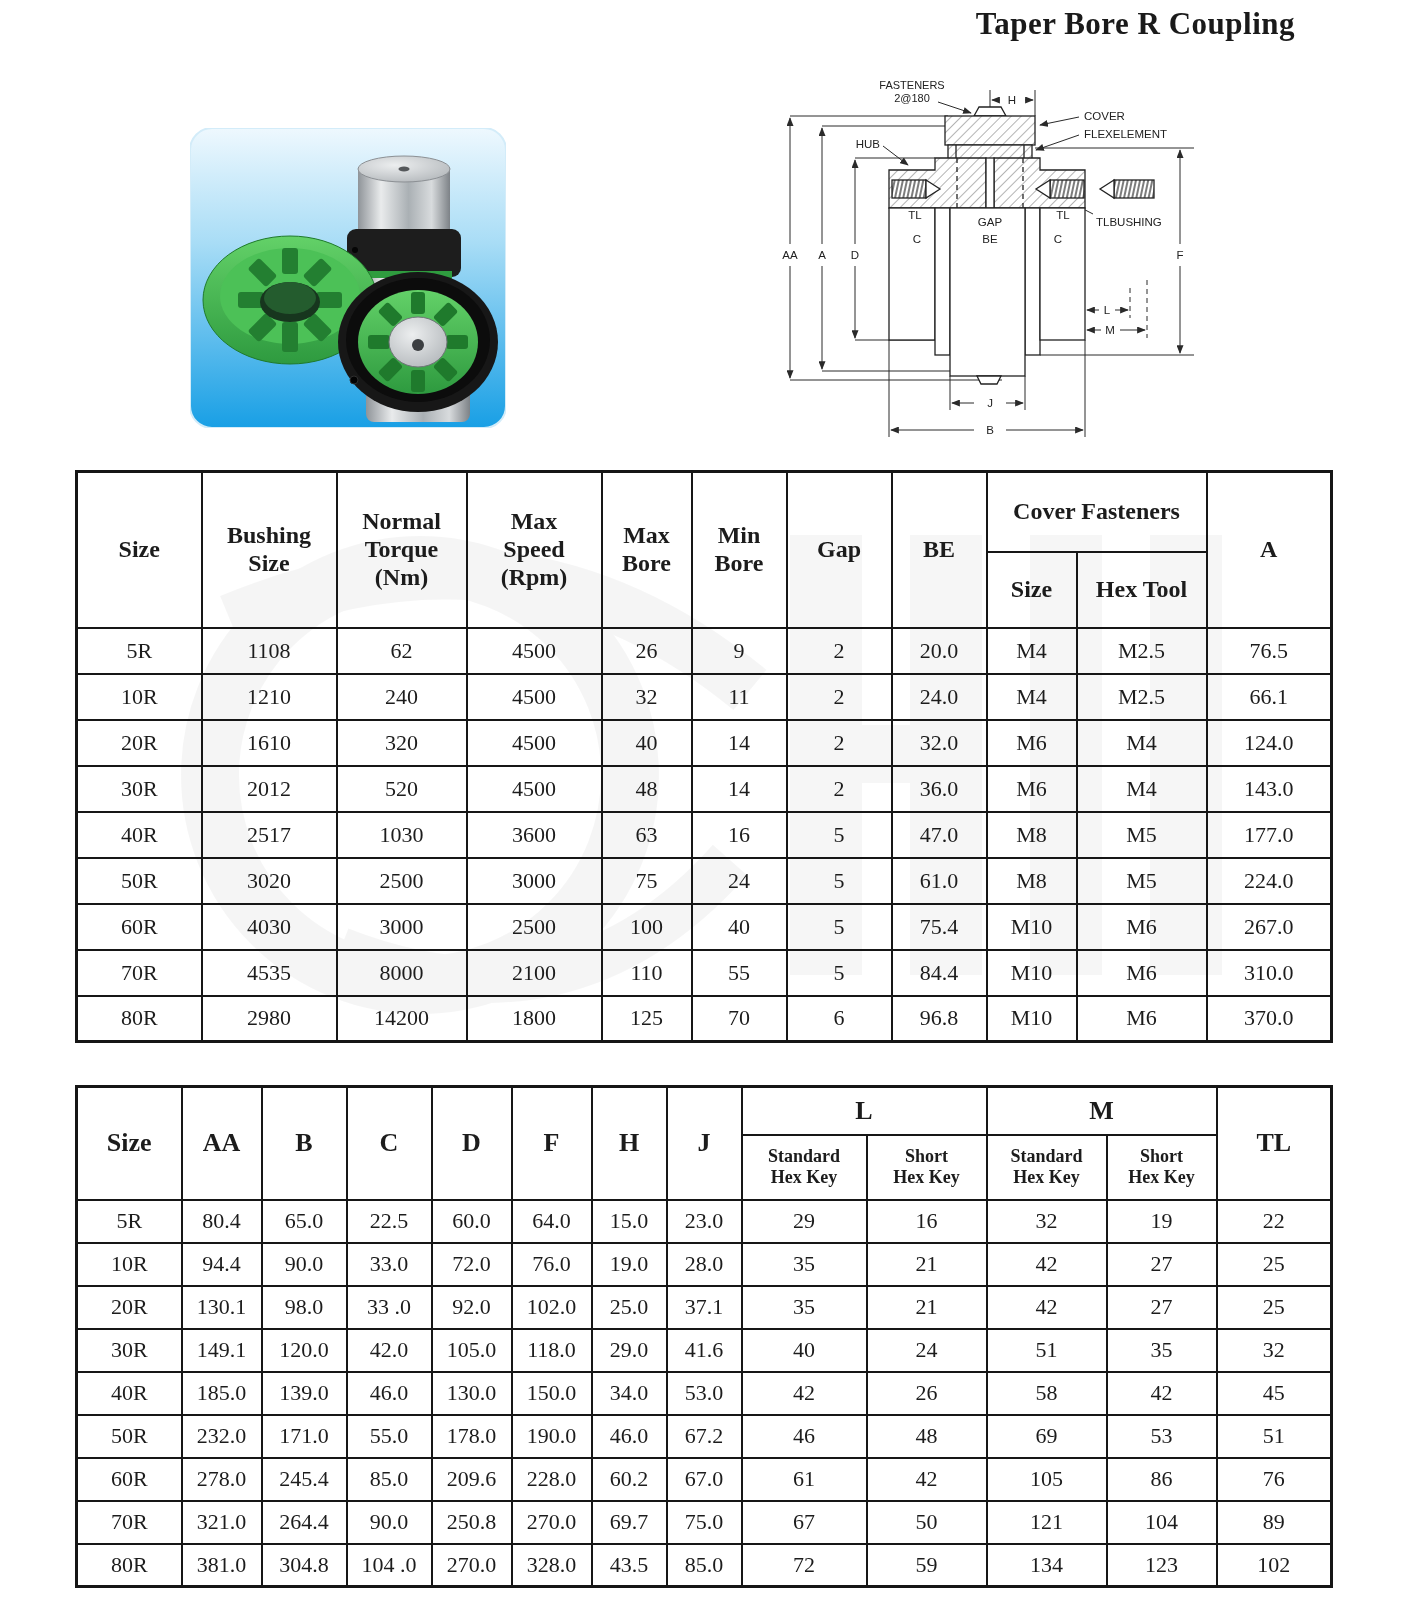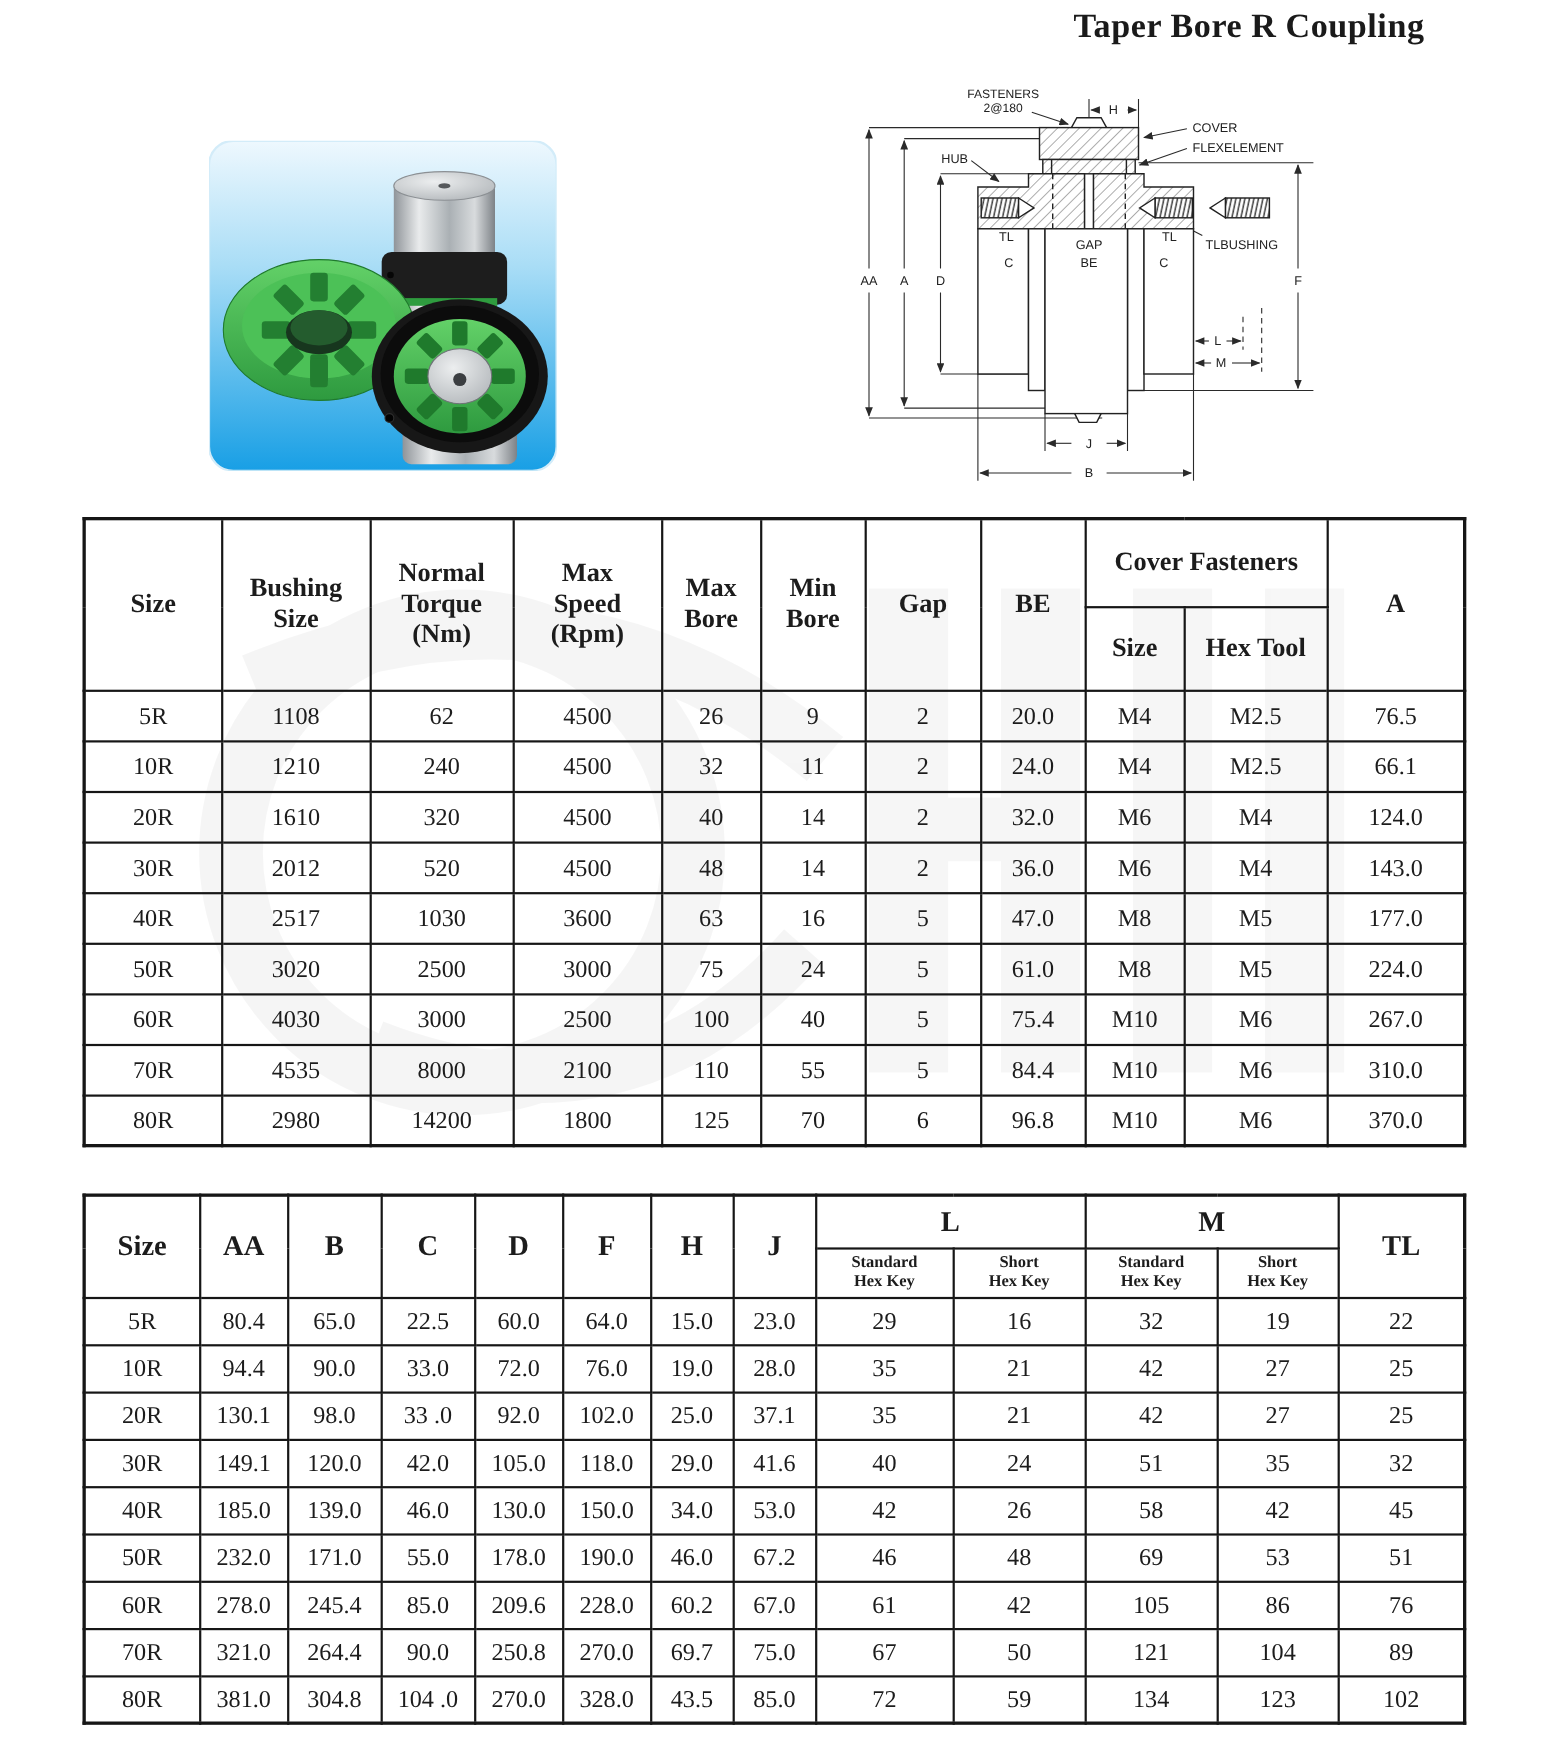--- a/index.html
+++ b/index.html
@@ -29,21 +29,21 @@
   table.spec { border:3px solid #161616; }
   table.spec th { font-weight:bold; white-space:pre-line; line-height:1.15; }
 
   #table1 { top:470px; }
   #table1 thead tr.h1 th { height:80px; font-size:24px; }
   #table1 thead tr.h2 th { height:76px; font-size:24px; }
   #table1 tbody td { height:46px; font-size:22px; }
 
   #table2 { top:1085px; }
   #table2 thead tr.h1 th { height:48px; font-size:26px; }
-  #table2 thead tr.h2 th { height:45px; font-size:15px; }
+  #table2 thead tr.h2 th { height:65px; font-size:18px; }
   #table2 thead th.big { font-size:26px; }
   #table2 tbody td { height:43px; font-size:22px; }
 
   .dlabel { font-family:"Liberation Sans", sans-serif; font-size:11.5px; fill:#222; }
   .dlabel-s { font-family:"Liberation Sans", sans-serif; font-size:11px; fill:#222; }
 </style>
 </head>
 <body>
 
 <div class="page">

